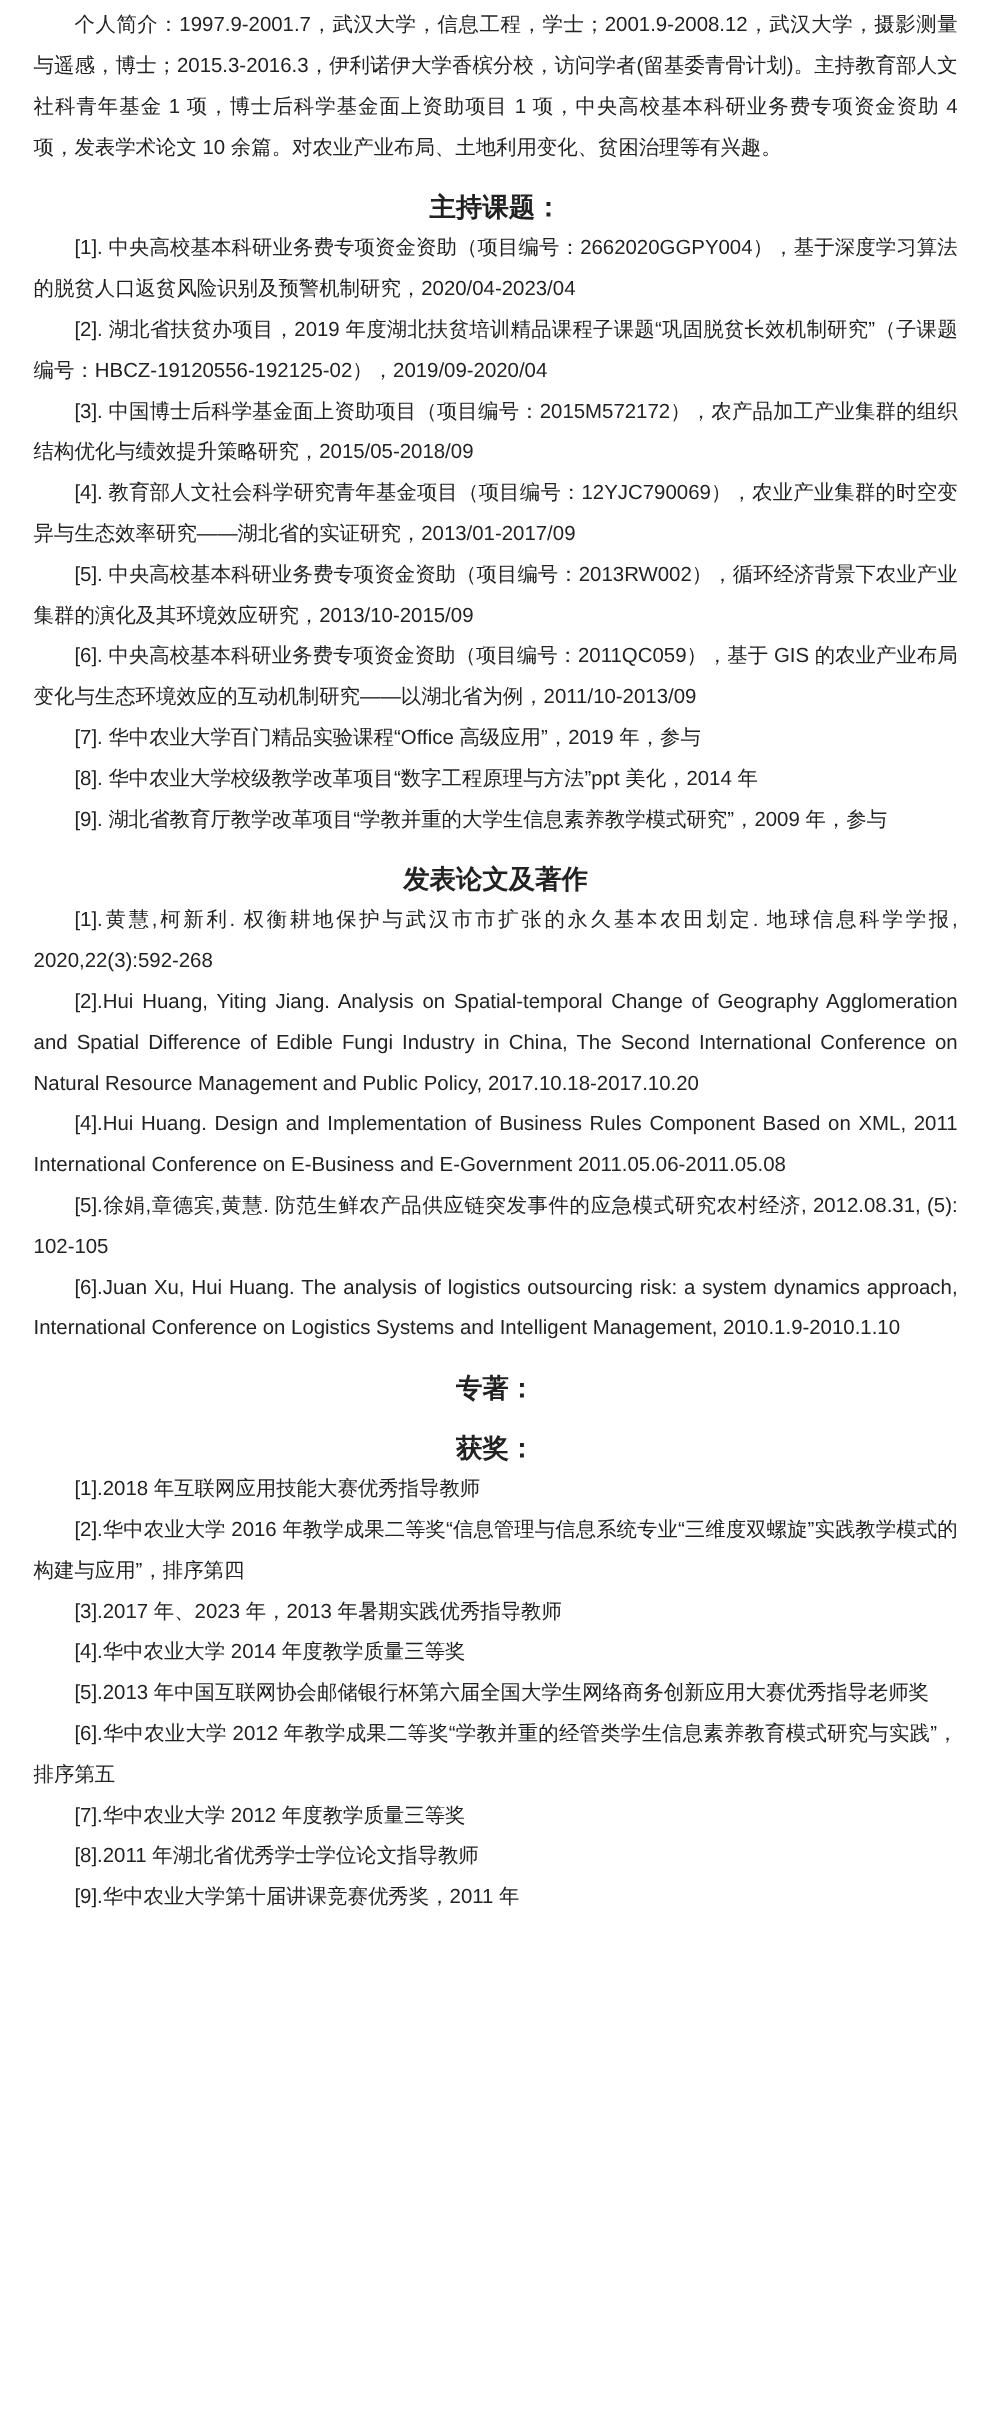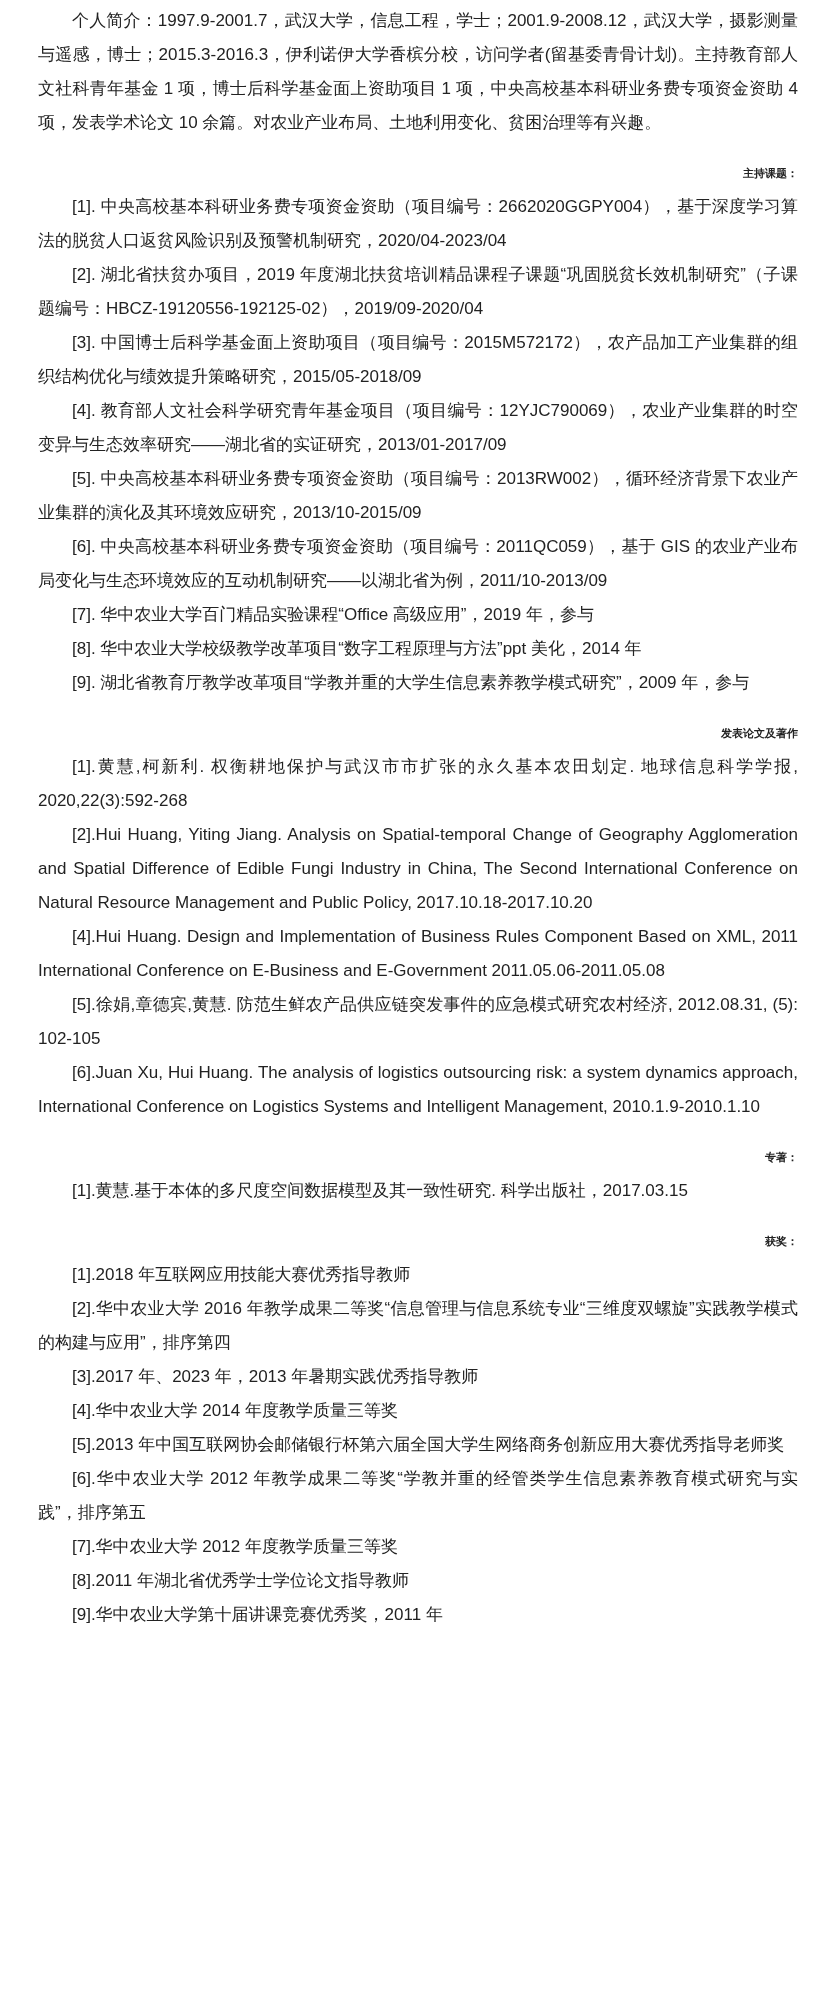--- a/index.html
+++ b/index.html
@@ -7,38 +7,38 @@
     padding: 0;
     background: #ffffff;
   }
   body {
     width: 836px;
   }
   .doc {
     box-sizing: border-box;
     width: 836px;
     min-height: 2009px;
-    padding: 4px 38px 56px 38px;
+    padding: 4px 38px 56px 28px;
     font-family: "Liberation Sans", "DejaVu Sans", sans-serif;
     font-size: 17px;
     line-height: 34px;
     color: #222222;
     text-align: justify;
     overflow-wrap: break-word;
   }
   .para {
     margin: 0;
     text-indent: 2em;
   }
   .heading {
-    font-size: 11px;
+    font-size: 22px;
     font-weight: 700;
     margin: 16px 0 6px 0;
     text-indent: 0;
-    text-align: right;
+    text-align: center;
   }
   .heading.tight {
     margin-bottom: 0;
   }
 </style>
 </head>
 <body>
 
 <div class="doc">
 
@@ -61,21 +61,20 @@
     <h2 class="heading tight">发表论文及著作</h2>
     <p class="para">[1].黄慧,柯新利. 权衡耕地保护与武汉市市扩张的永久基本农田划定. 地球信息科学学报, 2020,22(3):592-268</p>
     <p class="para">[2].Hui Huang, Yiting Jiang. Analysis on Spatial-temporal Change of Geography Agglomeration and Spatial Difference of Edible Fungi Industry in China, The Second International Conference on Natural Resource Management and Public Policy, 2017.10.18-2017.10.20</p>
     <p class="para">[4].Hui Huang. Design and Implementation of Business Rules Component Based on XML, 2011 International Conference on E-Business and E-Government 2011.05.06-2011.05.08</p>
     <p class="para">[5].徐娟,章德宾,黄慧. 防范生鲜农产品供应链突发事件的应急模式研究农村经济, 2012.08.31, (5): 102-105</p>
     <p class="para">[6].Juan Xu, Hui Huang. The analysis of logistics outsourcing risk: a system dynamics approach, International Conference on Logistics Systems and Intelligent Management, 2010.1.9-2010.1.10</p>
   </section>
 
   <section>
     <h2 class="heading tight">专著：</h2>
-    <p class="para">[1].黄慧.基于本体的多尺度空间数据模型及其一致性研究. 科学出版社，2017.03.15</p>
   </section>
 
   <section>
     <h2 class="heading tight">获奖：</h2>
     <p class="para">[1].2018 年互联网应用技能大赛优秀指导教师</p>
     <p class="para">[2].华中农业大学 2016 年教学成果二等奖“信息管理与信息系统专业“三维度双螺旋”实践教学模式的构建与应用”，排序第四</p>
     <p class="para">[3].2017 年、2023 年，2013 年暑期实践优秀指导教师</p>
     <p class="para">[4].华中农业大学 2014 年度教学质量三等奖</p>
     <p class="para">[5].2013 年中国互联网协会邮储银行杯第六届全国大学生网络商务创新应用大赛优秀指导老师奖</p>
     <p class="para">[6].华中农业大学 2012 年教学成果二等奖“学教并重的经管类学生信息素养教育模式研究与实践”，排序第五</p>

